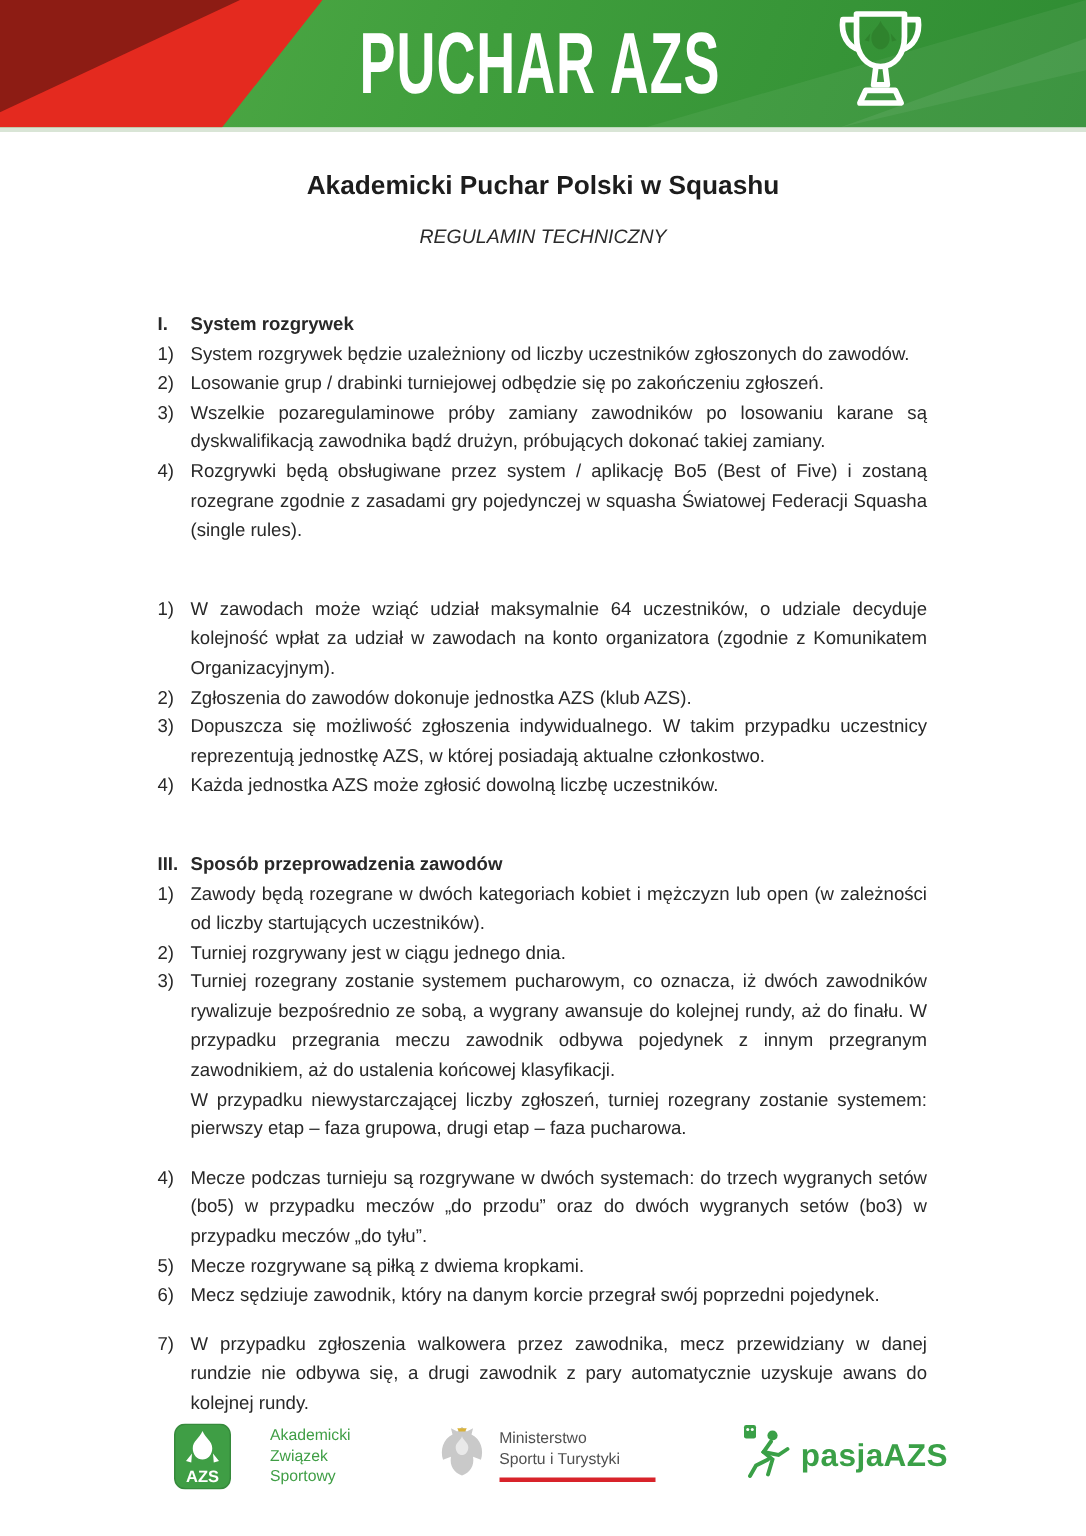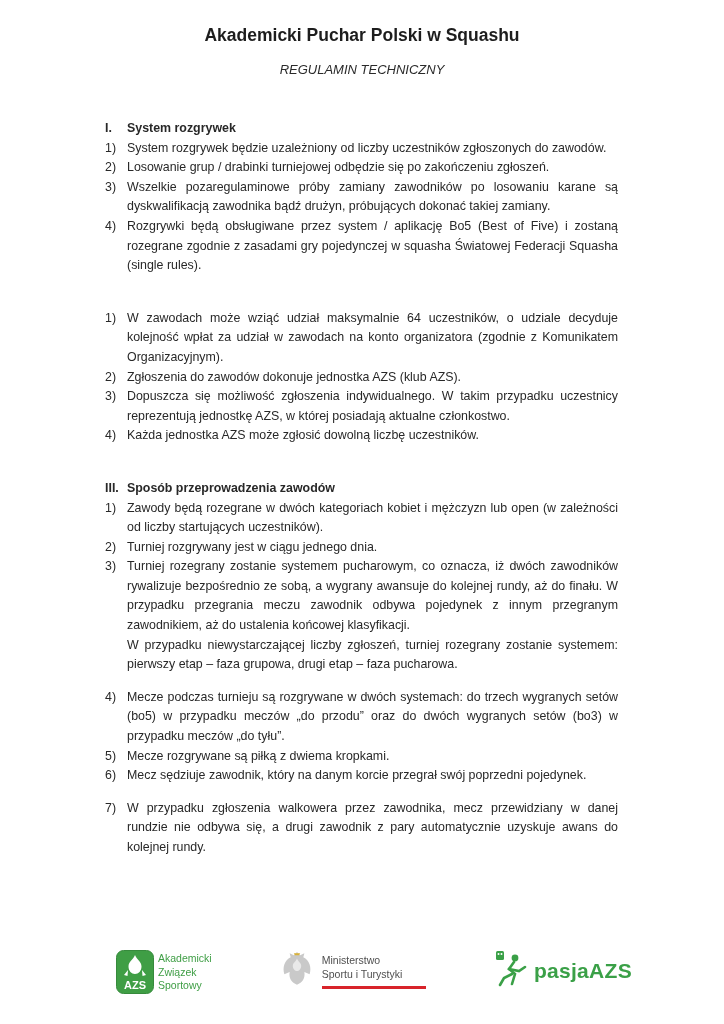--- a/index.html
+++ b/index.html
@@ -39,31 +39,52 @@
   .item{display:flex;}
   .item .body{flex:1;min-width:0;}
   .item p{margin:0;text-align:justify;}
   .gap-top{margin-top:13px;}
   
   .footer{
     position:absolute;left:116px;right:92px;bottom:26px;
     display:flex;justify-content:space-between;align-items:flex-start;
   }
   .logo{display:flex;align-items:flex-start;}
-  .logo-azs .lines{margin-left:4px;font-size:10.5px;line-height:13.5px;color:#3f9e45;font-weight:500;padding-top:2px;}
+  .logo-azs .lines{margin-left:26px;font-size:10.5px;line-height:13.5px;color:#3f9e45;font-weight:500;padding-top:2px;}
   .logo-min .lines{margin-left:8px;font-size:10.5px;line-height:13.5px;color:#4f4f4f;font-weight:400;padding-top:4px;}
   .red-bar{height:3px;background:#d8232a;margin-top:5px;width:104px;}
   .logo-pasja{align-items:center;}
   .pasja-text{margin-left:6px;font-size:21px;font-weight:700;color:#3aa047;letter-spacing:0.3px;}
 </style>
 </head>
 <body>
 
 <div class="page">
 
+  <div class="banner">
+    <div class="shine1"></div>
+    <div class="shine2"></div>
+    <div class="red-bright"></div>
+    <div class="red-dark"></div>
+    <div class="brand">
+      <span class="brand-text">PUCHAR AZS</span>
+      <span class="trophy">
+        <svg width="62" height="70" viewBox="0 0 80 92" aria-hidden="true">
+          <g fill="none" stroke="#ffffff" stroke-width="5" stroke-linejoin="round">
+            <path d="M19,7 H61 V27 C61,43 52,53 40,53 C28,53 19,43 19,27 Z"></path>
+            <path d="M19,12 H7 C5,26 12,36 21,38"></path>
+            <path d="M61,12 H73 C75,26 68,36 59,38"></path>
+            <path d="M36,53 L34,69 H46 L44,53"></path>
+            <path d="M27,74 H53 L58,85 H22 Z"></path>
+          </g>
+          <path d="M40,13 c-2,6 -8,8 -8,15 c0,6 4,10 8,10 c4,0 8,-4 8,-10 c0,-7 -6,-9 -8,-15 z M31,24 l-5,6 4,1 z M49,24 l5,6 -4,1 z" fill="#2e7d2b" opacity="0.75"></path>
+        </svg>
+      </span>
+    </div>
+  </div>
 
   <h1 class="doc-title">Akademicki Puchar Polski w Squashu</h1>
   <h2 class="doc-subtitle">REGULAMIN TECHNICZNY</h2>
 
   <div class="content">
 
     <section class="sec first">
       <div class="sec-head">
         <span class="num">I.</span>
         <span>System rozgrywek</span>

